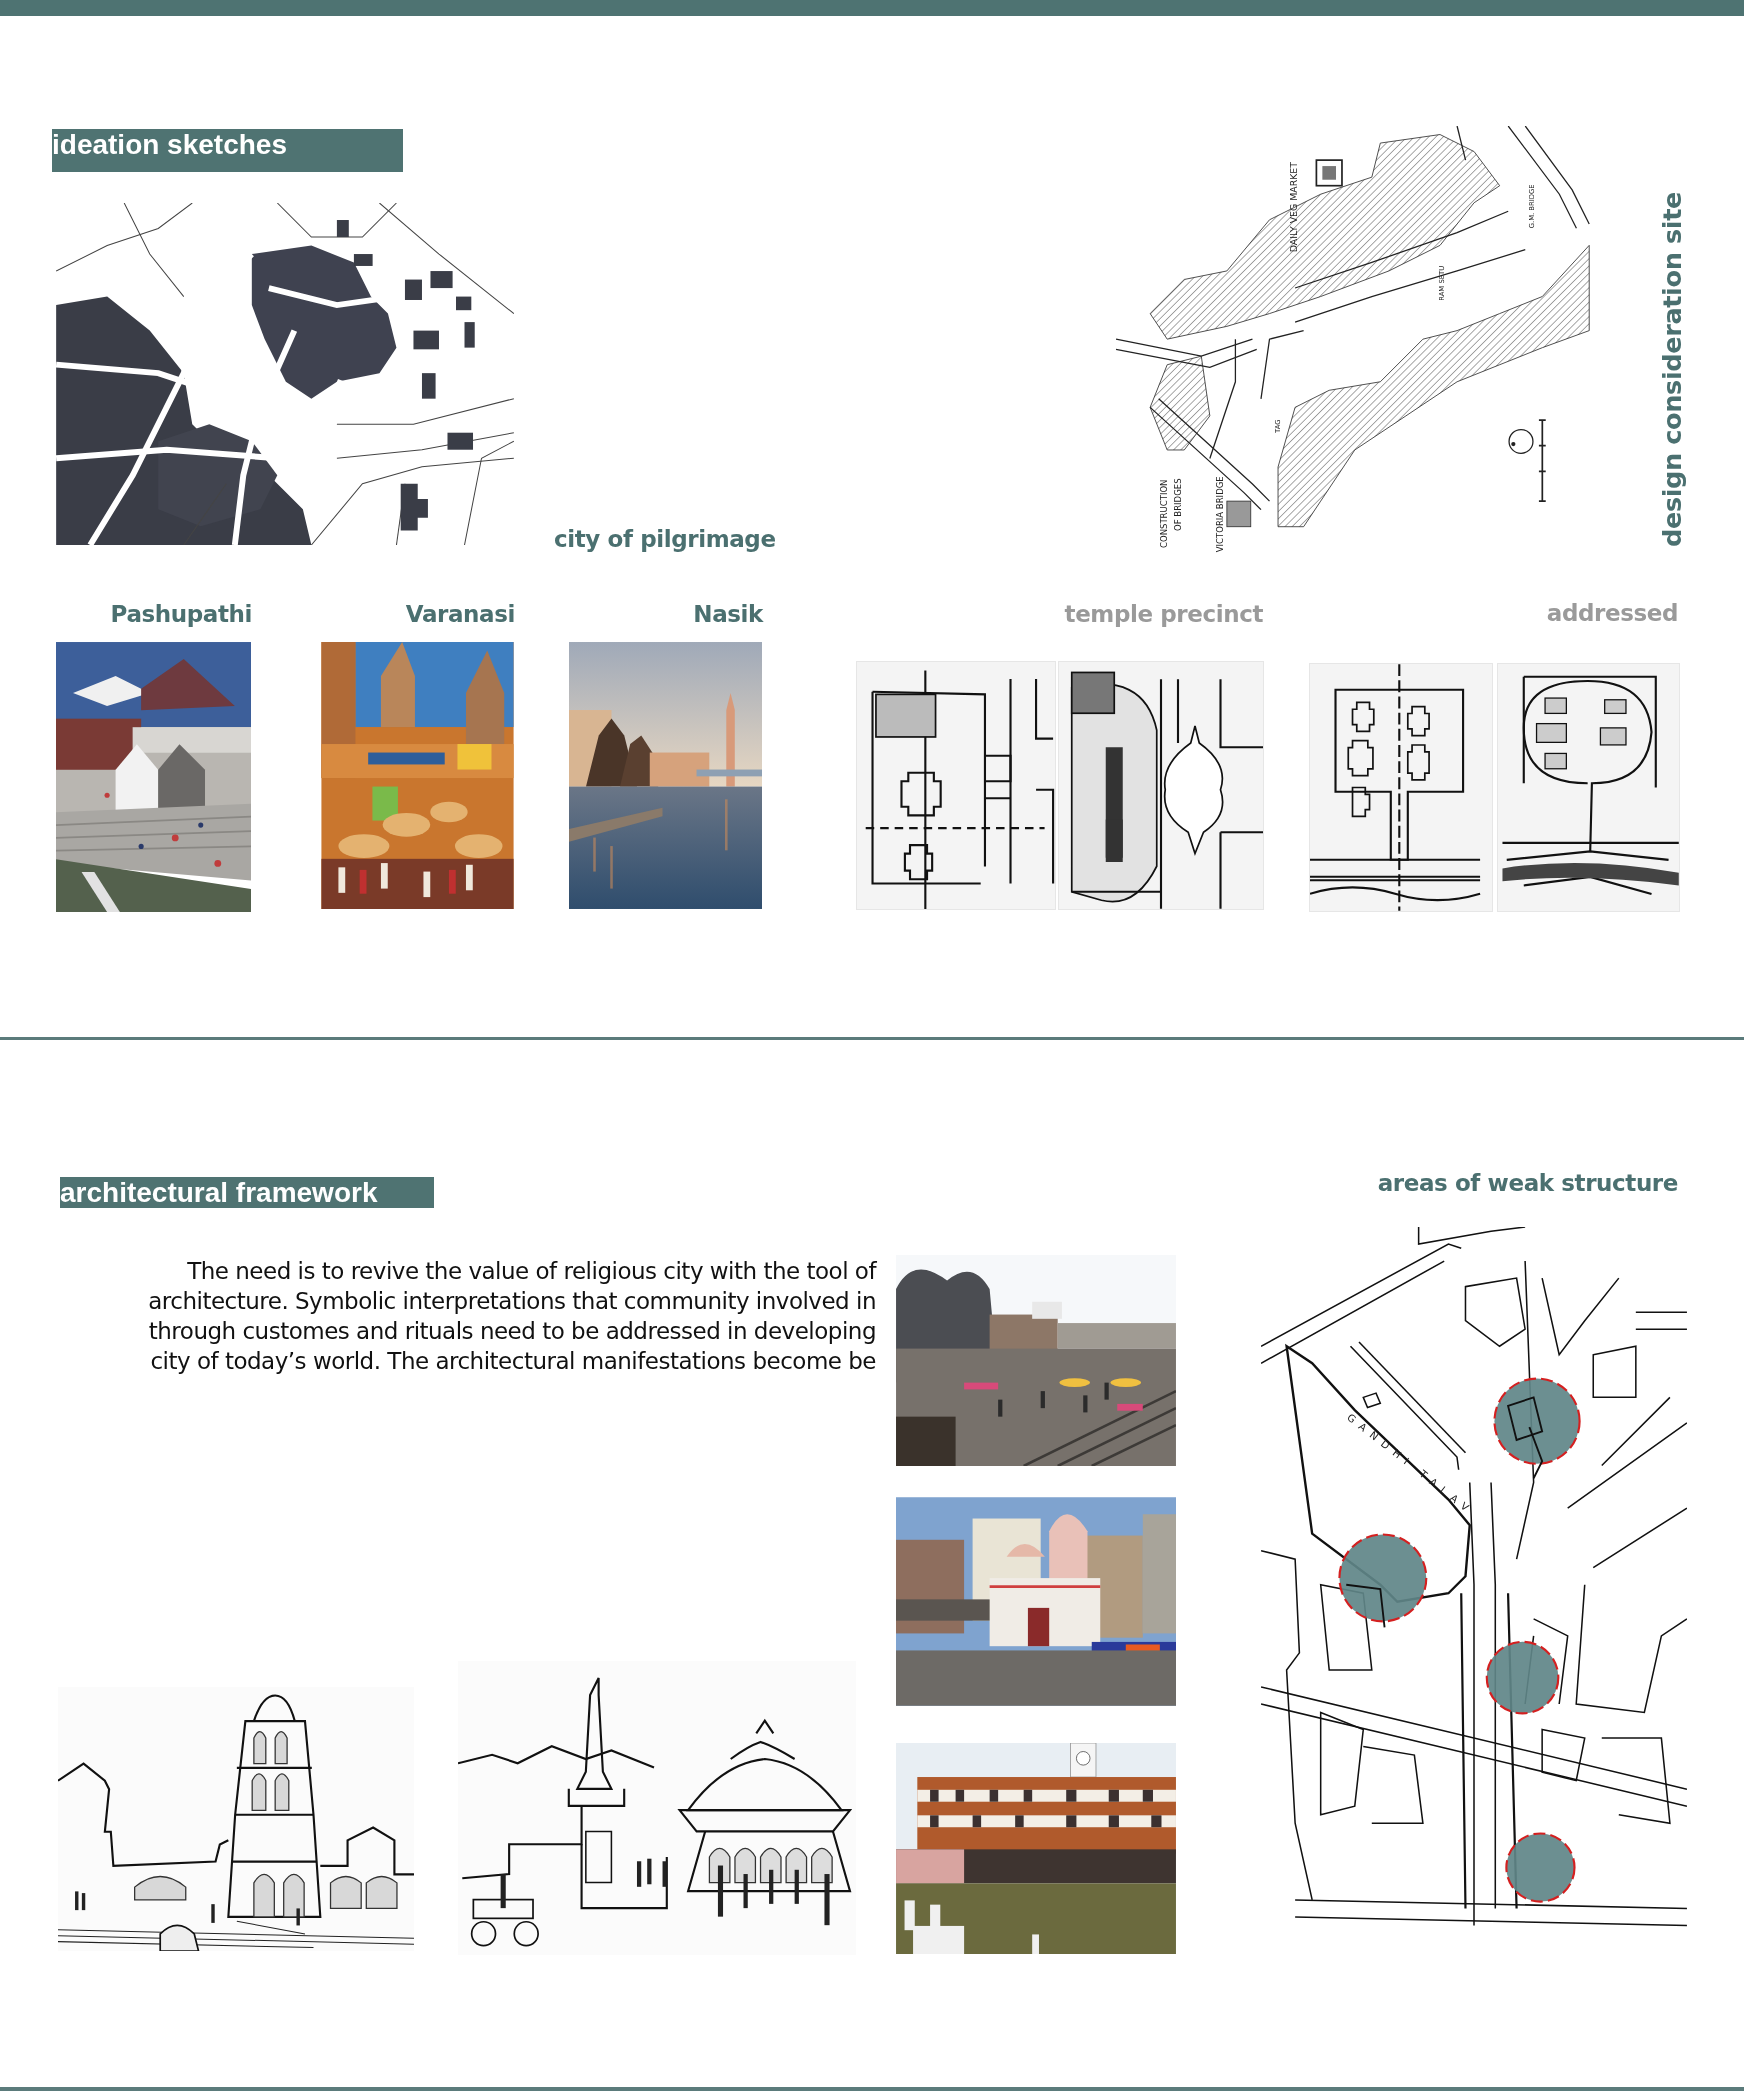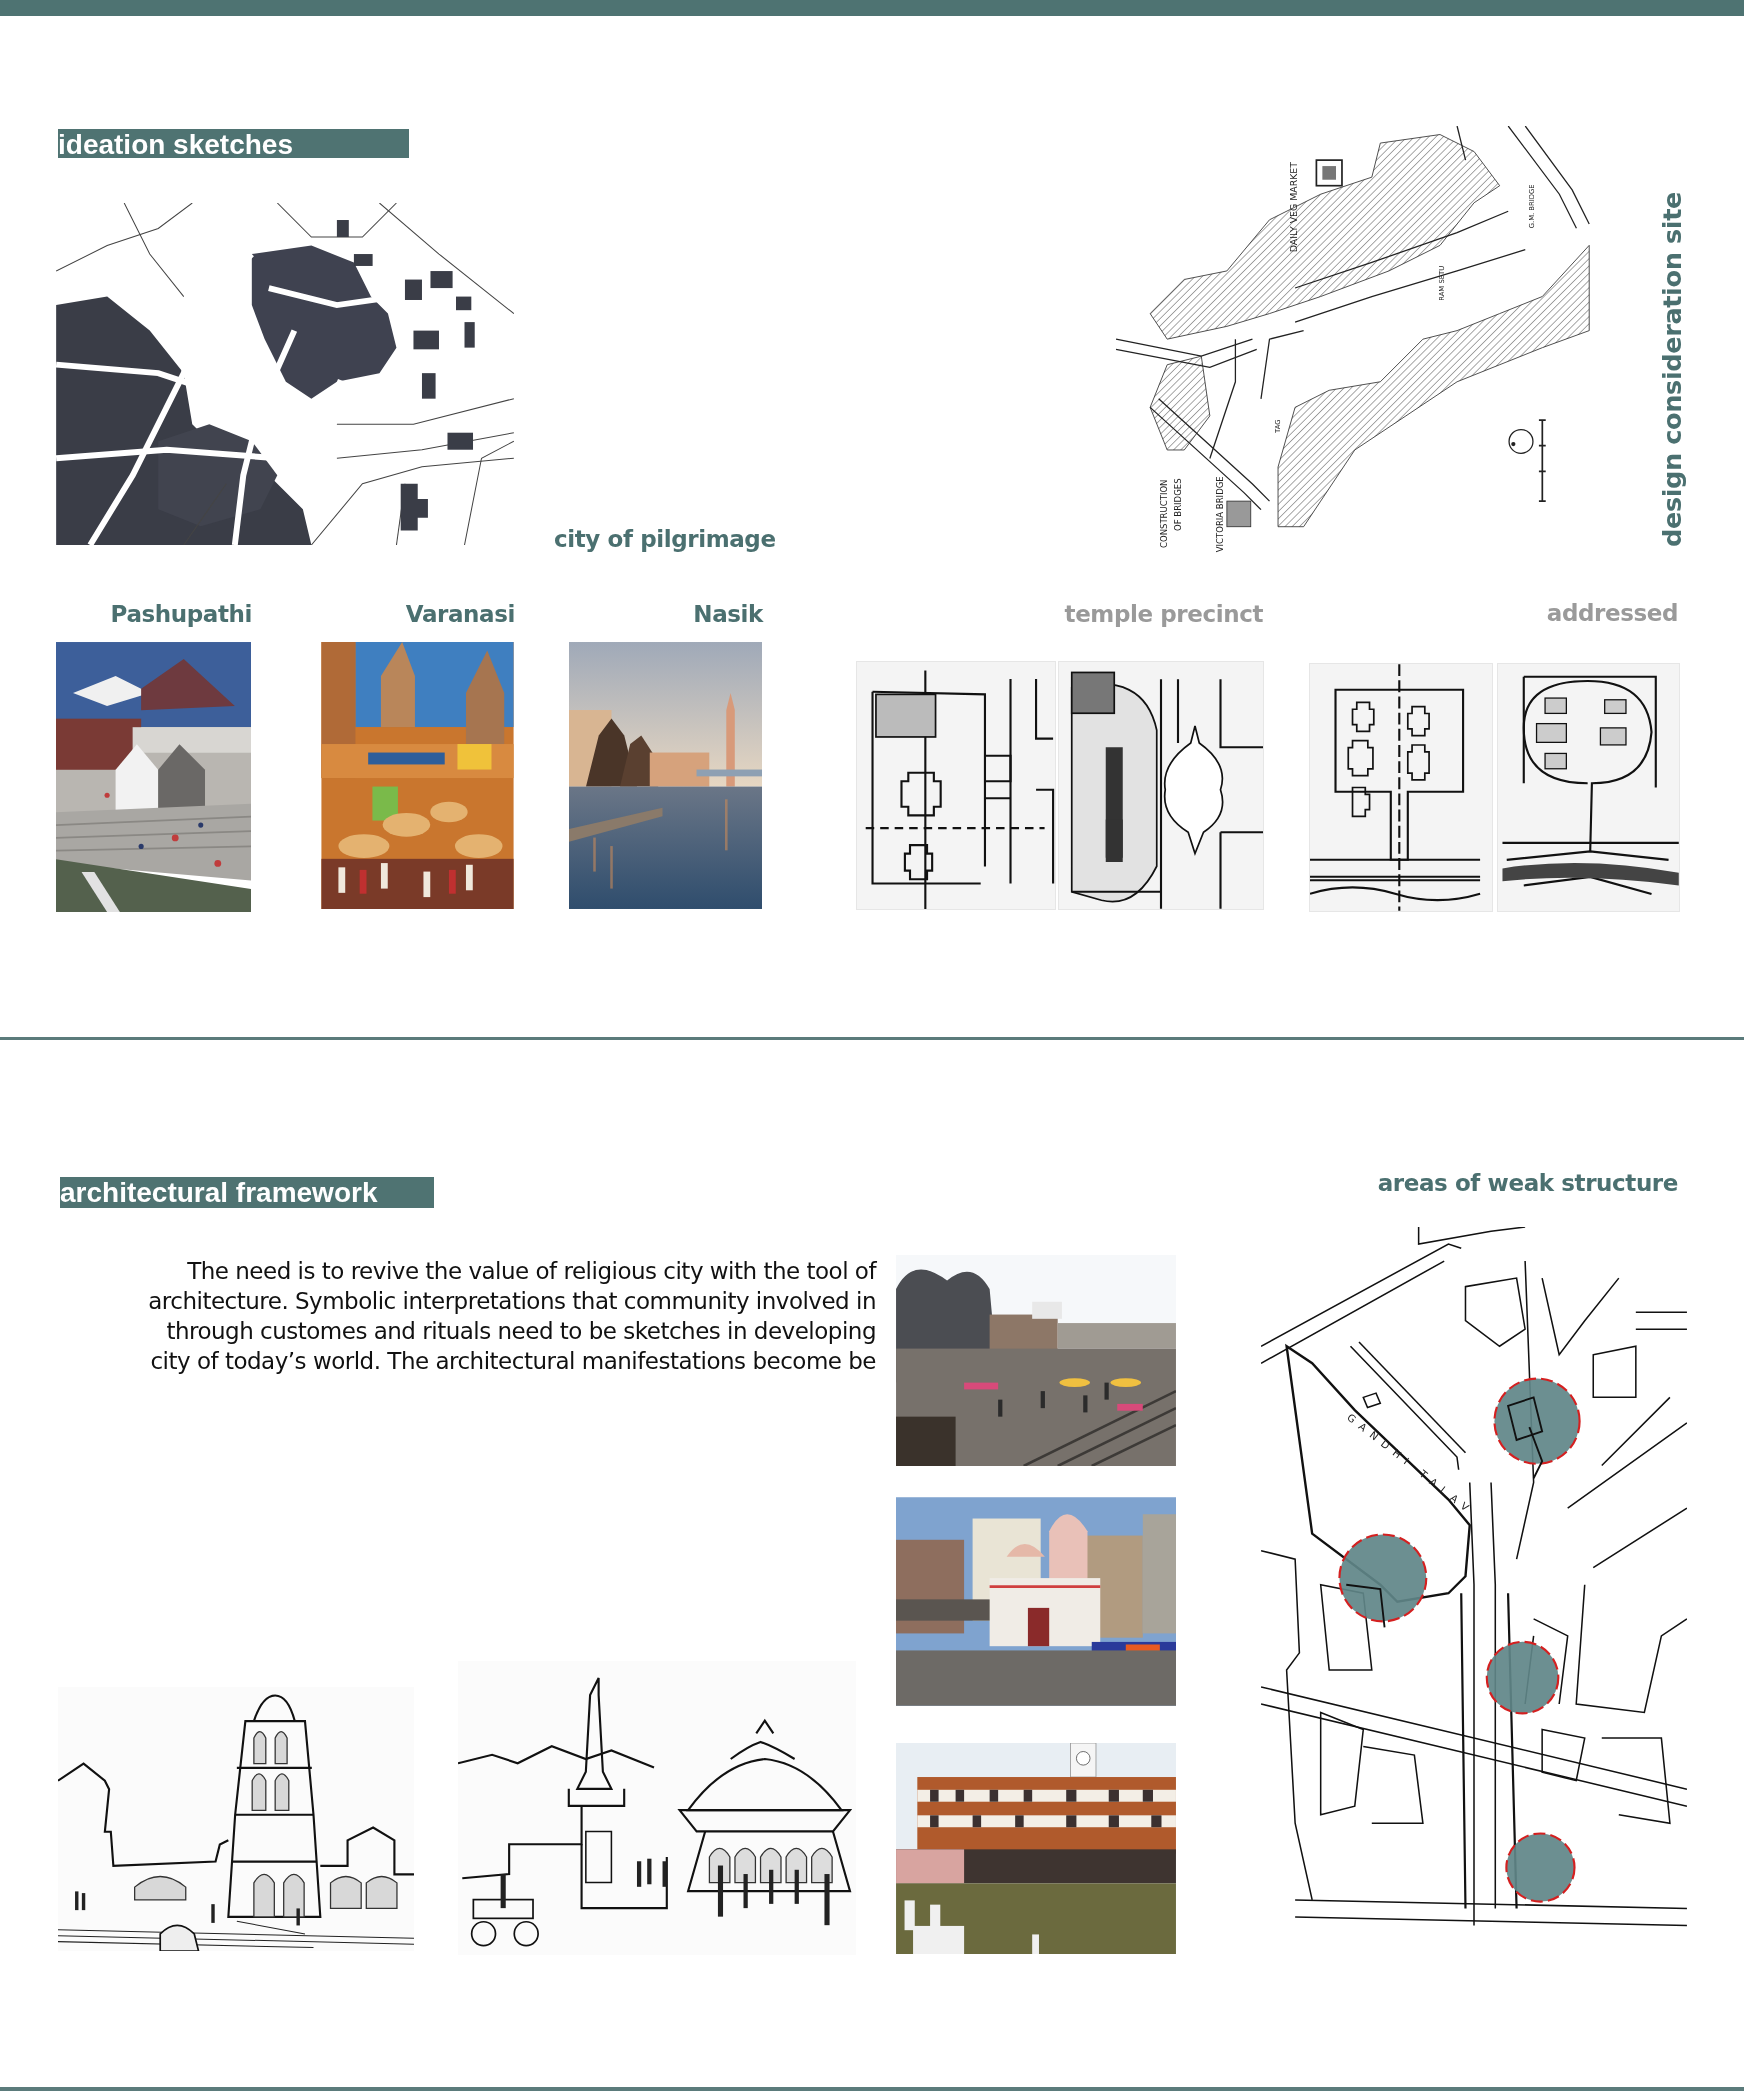--- a/index.html
+++ b/index.html
@@ -24,21 +24,21 @@
   svg { display:block; }
   .vertical { transform-origin:left top; transform:rotate(-90deg); }
 </style>
 </head>
 <body>
 
 <div class="abs topbar"></div>
 <div class="abs divider"></div>
 <div class="abs bottombar"></div>
 
-<div class="abs section-tag" style="left:58px; top:129px; width:351px; height:29px;">
+<div class="abs section-tag" style="left:52px; top:129px; width:351px; height:43px;">
   <span>ideation sketches</span>
 </div>
 
 <div class="abs" style="left:56px; top:203px; width:458px; height:342px;">
   <svg width="458" height="342" viewBox="0 0 538 402">
     <rect width="538" height="402" fill="#fff"></rect>
 
     <path d="M0 120 L60 110 L110 150 L150 200 L160 260 L200 300 L250 320 L290 360 L300 402 L0 402 Z" fill="#3a3d47"></path>
     <path d="M230 60 L300 50 L350 70 L370 110 L390 130 L400 170 L380 200 L330 210 L300 230 L270 210 L245 160 L230 120 Z" fill="#3f4250"></path>
     <path d="M120 280 L180 260 L230 280 L260 320 L240 360 L170 380 L120 360 Z" fill="#41444f"></path>
@@ -288,21 +288,21 @@
   </svg>
 </div>
 
 <div class="abs section-tag" style="left:60px; top:1177px; width:374px; height:31px;">
   <span>architectural framework</span>
 </div>
 
 <div class="abs paragraph" style="left:58px; top:1256px; width:818px;">
   <div>The need is to revive the value of religious city with the tool of</div>
   <div>architecture. Symbolic interpretations that community involved in</div>
-  <div>through customes and rituals need to be sketches in developing</div>
+  <div>through customes and rituals need to be addressed in developing</div>
   <div>city of today’s world. The architectural manifestations become be</div>
 </div>
 
 <div class="abs photo" style="left:896px; top:1255px; width:280px; height:211px;">
   <svg width="280" height="211" viewBox="0 0 329 248">
     <rect width="329" height="110" fill="#f6f8fa"></rect>
     <path d="M0 40 Q20 0 60 30 Q90 5 110 40 L120 150 L0 150 Z" fill="#4b4d52"></path>
     <rect x="110" y="70" width="80" height="50" fill="#8d7767"></rect>
     <rect x="160" y="55" width="35" height="20" fill="#e8e8e8"></rect>
     <rect x="190" y="80" width="139" height="30" fill="#a09b93"></rect>

